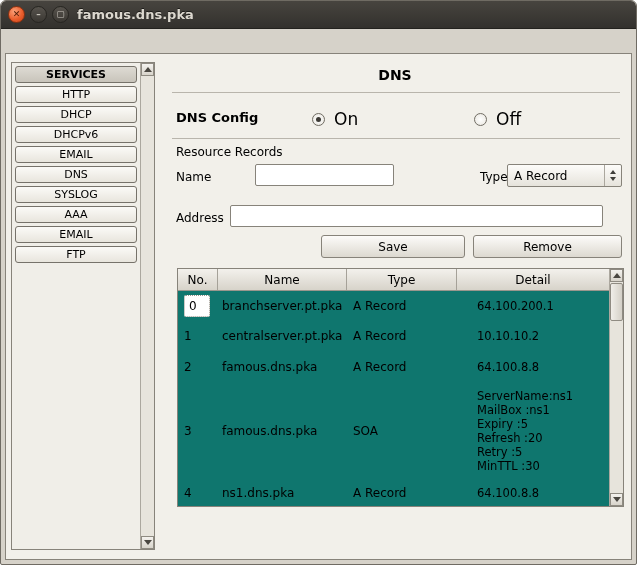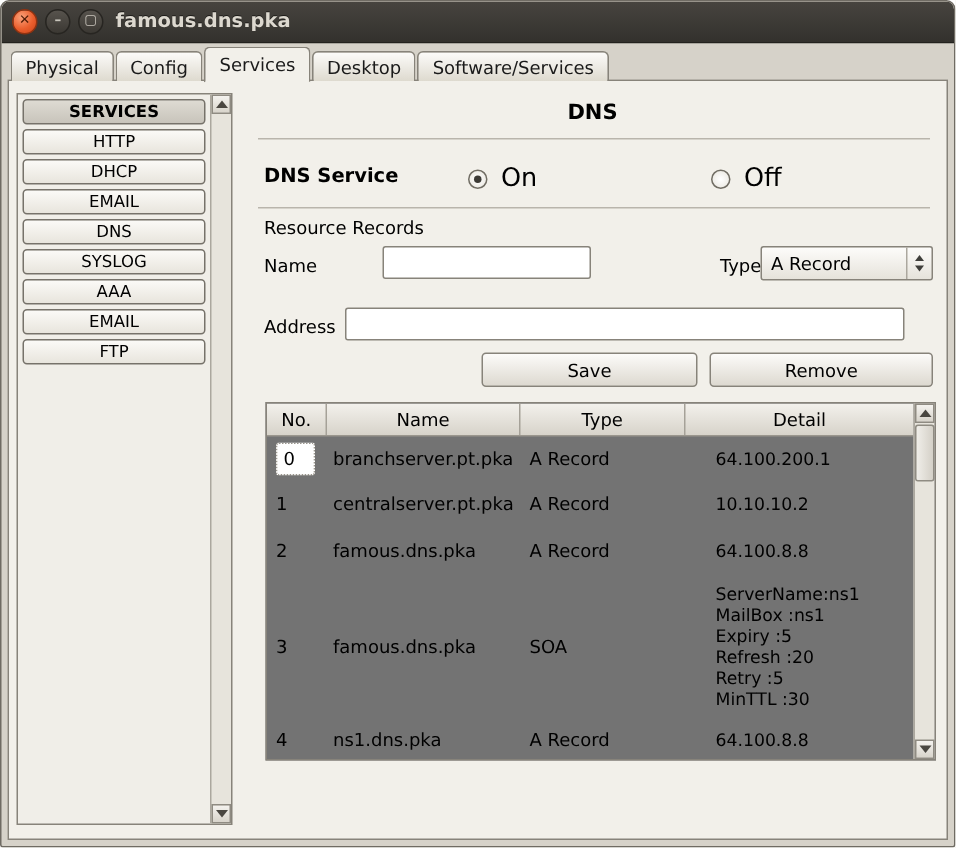--- a/index.html
+++ b/index.html
@@ -85,21 +85,21 @@
   .tri-up   { width: 0; height: 0; border-left: 3.5px solid transparent; border-right: 3.5px solid transparent; border-bottom: 4px solid #3f3e3a; }
   .tri-down { width: 0; height: 0; border-left: 3.5px solid transparent; border-right: 3.5px solid transparent; border-top: 4px solid #3f3e3a; }
 
   .button { position: absolute; height: 23px; border: 1px solid #87837a; border-radius: 3px; background: linear-gradient(#fcfbf9, #ddd9d0); font-size: 12px; color: #000; display: flex; align-items: center; justify-content: center; cursor: pointer; font-family: inherit; }
   .add-btn    { top: 181px; left: 13px;  width: 136px; }
   .save-btn   { top: 181px; left: 157px; width: 144px; }
   .remove-btn { top: 181px; left: 309px; width: 149px; }
   .dns-cache-btn { top: 459px; left: 13px; width: 76px; }
 
   
-  .table { position: absolute; top: 214px; left: 13px; width: 447px; height: 239px; border: 1px solid #87837a; background: #737373; display: flex; }
+  .table { position: absolute; top: 214px; left: 13px; width: 447px; height: 239px; border: 1px solid #87837a; background: #0f766e; display: flex; }
   .table-inner { flex: 1; display: flex; flex-direction: column; overflow: hidden; }
   .thead { display: flex; height: 22px; flex: none; background: linear-gradient(#f3f1ec, #d7d3ca); border-bottom: 1px solid #9a968d; }
   .th { font-size: 12px; display: flex; align-items: center; justify-content: center; border-right: 1px solid #a5a198; color: #000; }
   .th:last-child { border-right: none; }
   .c-no     { width: 40px;  flex: none; }
   .c-name   { width: 129px; flex: none; }
   .c-type   { width: 110px; flex: none; }
   .c-detail { flex: 1; }
   .trow { display: flex; align-items: center; font-size: 12px; flex: none; overflow: hidden; }
   .r0 { height: 30px; } .r1 { height: 30px; } .r2 { height: 32px; } .r3 { height: 96px; } .r4 { height: 27px; }
@@ -119,35 +119,29 @@
     </div>
     <div class="tb-btn tb-dark">
       <span>–</span>
     </div>
     <div class="tb-btn tb-dark">
       <span>▢</span>
     </div>
     <div class="window-title">famous.dns.pka</div>
   </div>
 
-  <div class="tabbar">
-    <div class="tab">Physical</div>
-    <div class="tab">Config</div>
-    <div class="tab active">Services</div>
-    <div class="tab">Desktop</div>
-    <div class="tab">Software/Services</div>
-  </div>
 
   <div class="content">
 
     <div class="sidebar">
       <div class="sidebar-list">
         <div class="svc-btn svc-header">SERVICES</div>
         <div class="svc-btn">HTTP</div>
         <div class="svc-btn">DHCP</div>
+        <div class="svc-btn">DHCPv6</div>
         <div class="svc-btn">EMAIL</div>
         <div class="svc-btn">DNS</div>
         <div class="svc-btn">SYSLOG</div>
         <div class="svc-btn">AAA</div>
         <div class="svc-btn">EMAIL</div>
         <div class="svc-btn">FTP</div>
       </div>
       <div class="vscroll">
         <div class="scroll-btn">
             <span class="arr-up"></span>
@@ -156,21 +150,21 @@
         <div class="scroll-btn">
             <span class="arr-down"></span>
           </div>
       </div>
     </div>
 
     <div class="main">
       <div class="page-title">DNS</div>
       <div class="sep sep1"></div>
 
-      <div class="dns-service-label">DNS Service</div>
+      <div class="dns-service-label">DNS Config</div>
       <label class="radio-wrap radio-on">
         <span class="radio checked"></span>
         <span>On</span>
       </label>
       <label class="radio-wrap radio-off">
         <span class="radio"></span>
         <span>Off</span>
       </label>
 
       <div class="sep sep2"></div>

